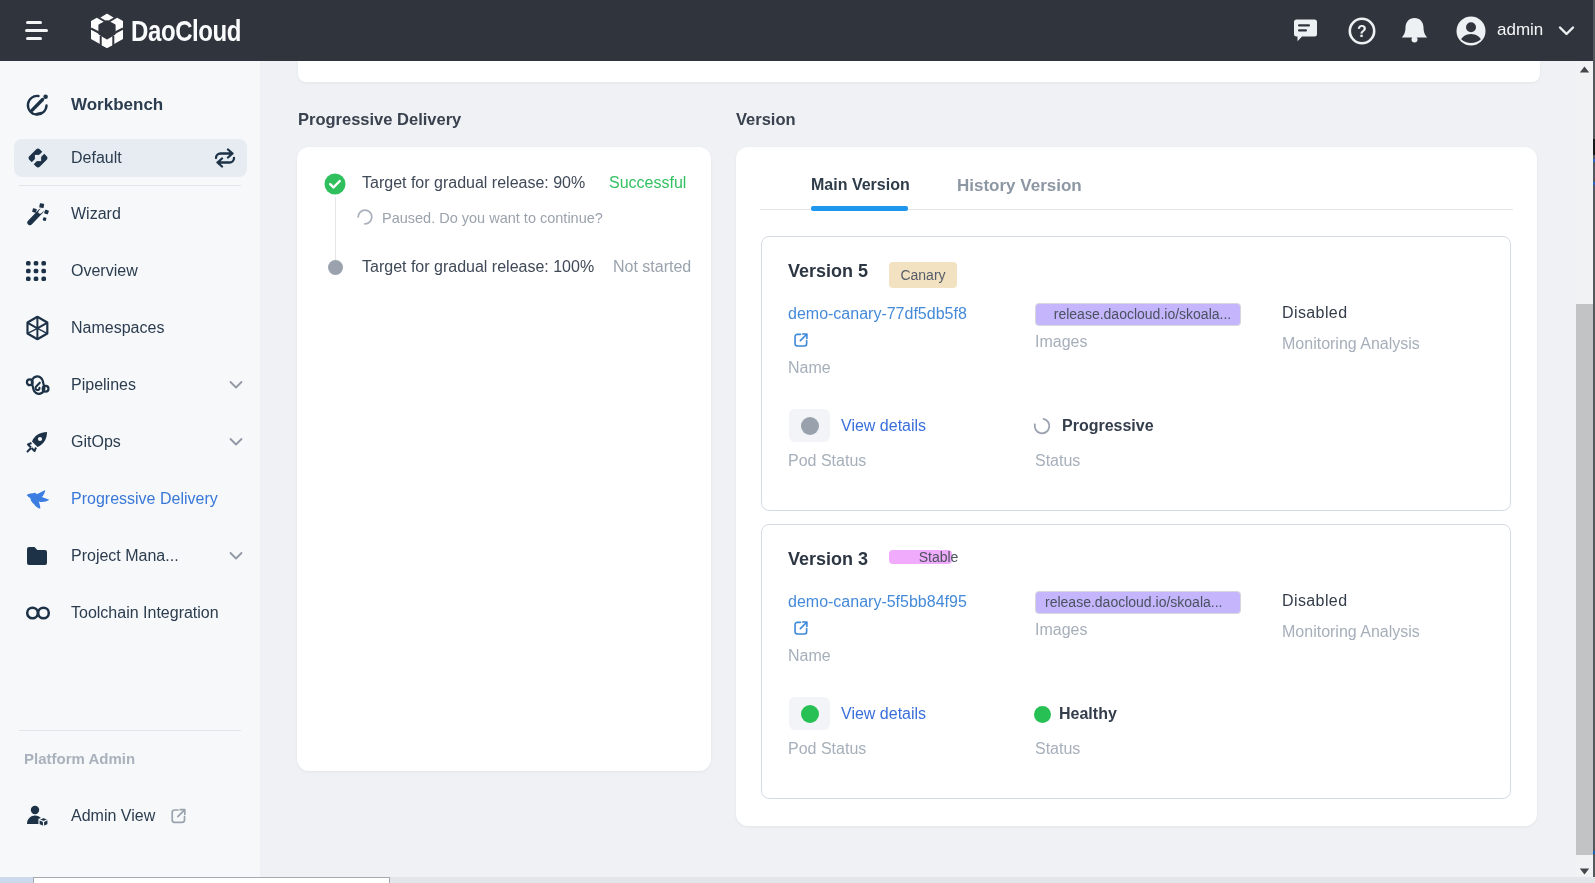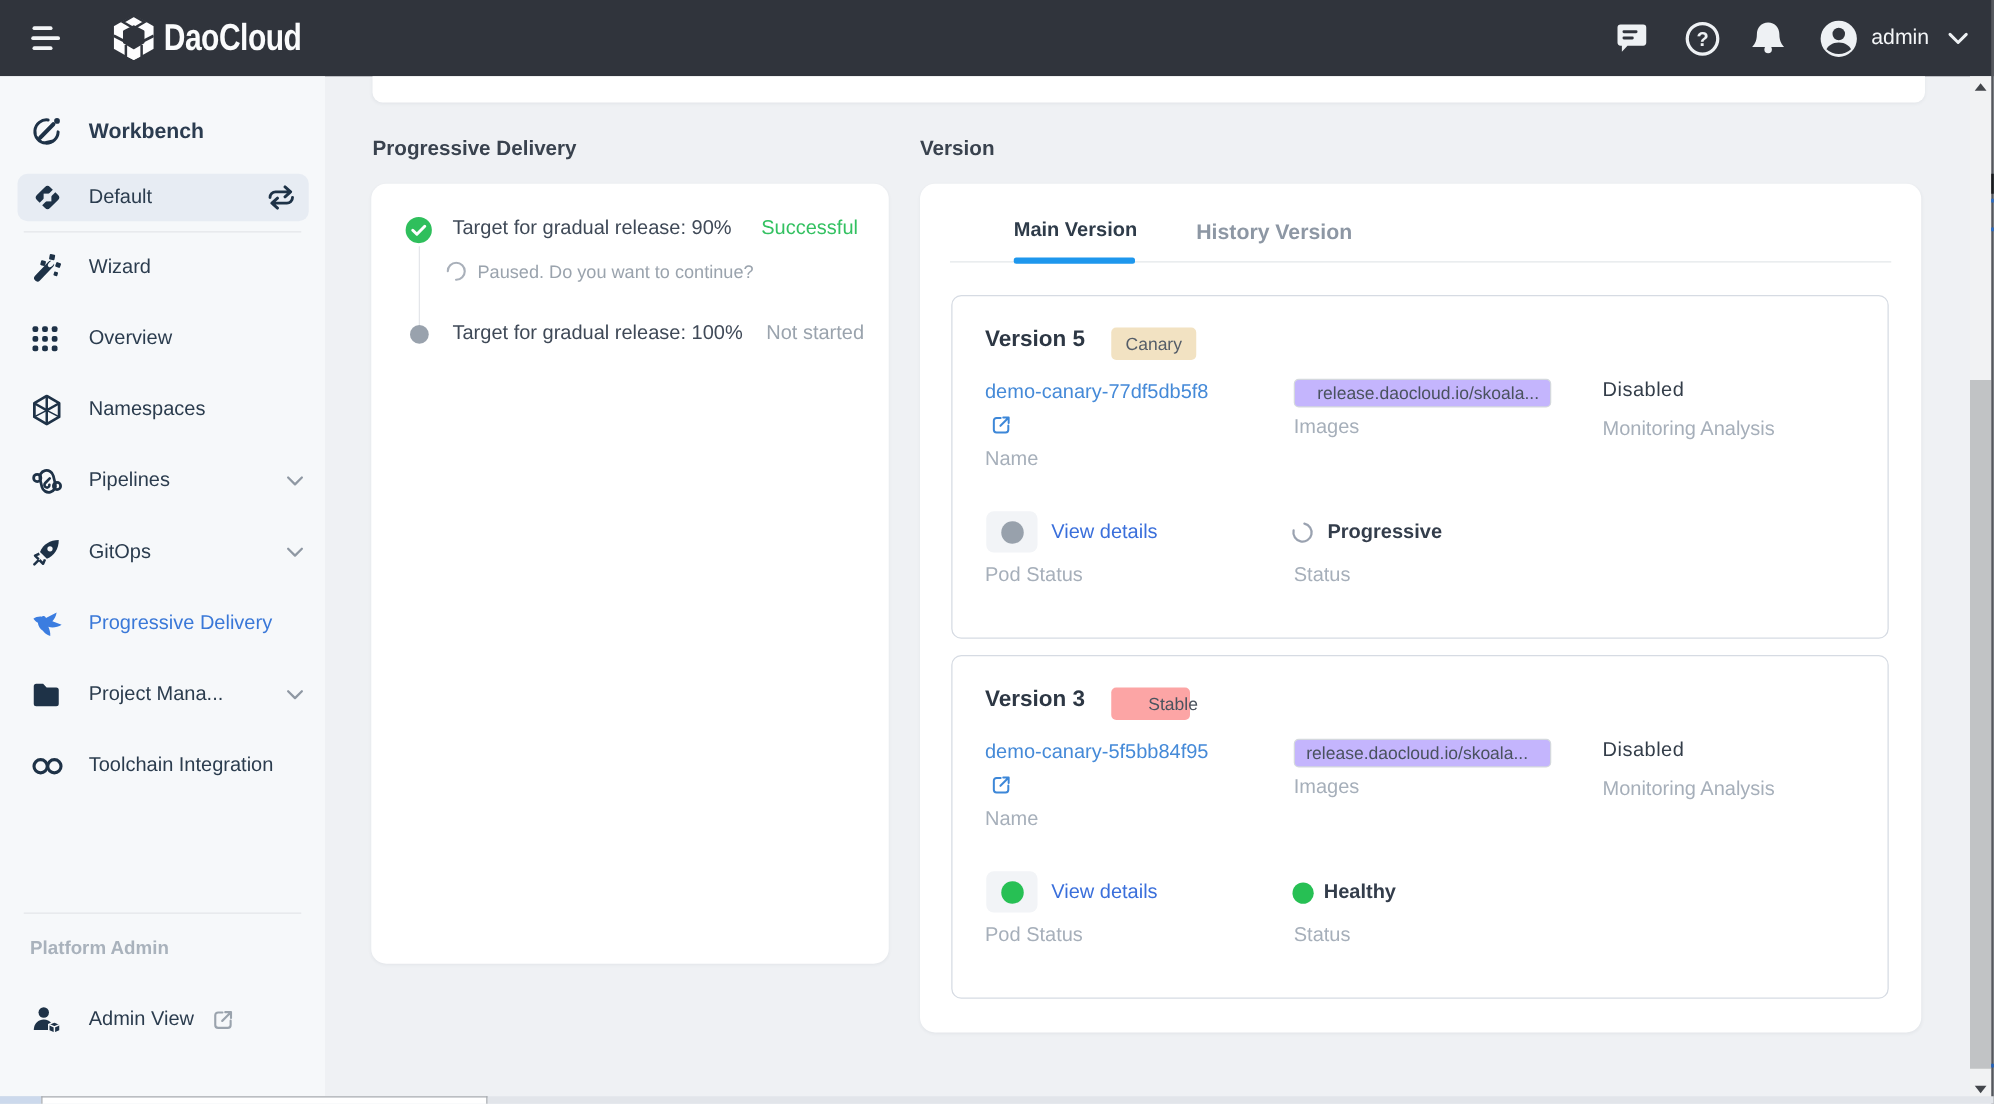--- a/index.html
+++ b/index.html
@@ -265,21 +265,21 @@
     <div class="glabel" style="left:26px; top:215px;">Pod Status</div>
     <svg class="abs" style="left:270px; top:179px;" width="20" height="20" viewBox="0 0 20 20">
       <circle cx="10" cy="10" r="7.3" fill="none" stroke="#9aa2b0" stroke-width="1.8" stroke-dasharray="34.4 11.5" stroke-linecap="round" transform="rotate(-78 10 10)"></circle>
     </svg>
     <div class="semib" style="left:300px; top:180px;">Progressive</div>
     <div class="glabel" style="left:273px; top:215px;">Status</div>
   </div>
 
   <div class="innercard" style="top:377px; height:275px;">
     <div class="abs" style="left:26px; top:24px; font-size:18px; font-weight:600; color:#2d3744;">Version 3</div>
-    <div class="chip" style="left:127px; top:25px; width:63px; height:26px; background:#fca5a5; color:#4a535e;padding-left:36px;">Stable</div>
+    <div class="chip" style="left:127px; top:25px; width:63px; height:14px; background:#f0abfc; color:#4a535e;padding-left:36px;">Stable</div>
     <div class="blink" style="left:26px; top:68px;">demo-canary-5f5bb84f95</div>
     <svg class="abs" style="left:31px; top:95px;" width="16" height="16" viewBox="0 0 17 17">
       <path d="M8,2.5 H4.5 C3.2,2.5 2.2,3.5 2.2,4.8 V12.5 C2.2,13.8 3.2,14.8 4.5,14.8 H12.2 C13.5,14.8 14.5,13.8 14.5,12.5 V9" fill="none" stroke="#3d87d8" stroke-width="1.7" stroke-linecap="round"></path>
       <path d="M7.8,9.2 L14.6,2.4 M10.2,2.2 H14.8 V6.8" fill="none" stroke="#3d87d8" stroke-width="1.7" stroke-linecap="round" stroke-linejoin="round"></path>
     </svg>
     <div class="glabel" style="left:26px; top:122px;">Name</div>
     <div class="imgbox" style="left:273px; top:66px;">release.daocloud.io/skoala...</div>
     <div class="glabel" style="left:273px; top:96px;">Images</div>
     <div class="dlabel" style="left:520px; top:67px;">Disabled</div>
     <div class="glabel" style="left:520px; top:98px;">Monitoring Analysis</div>

